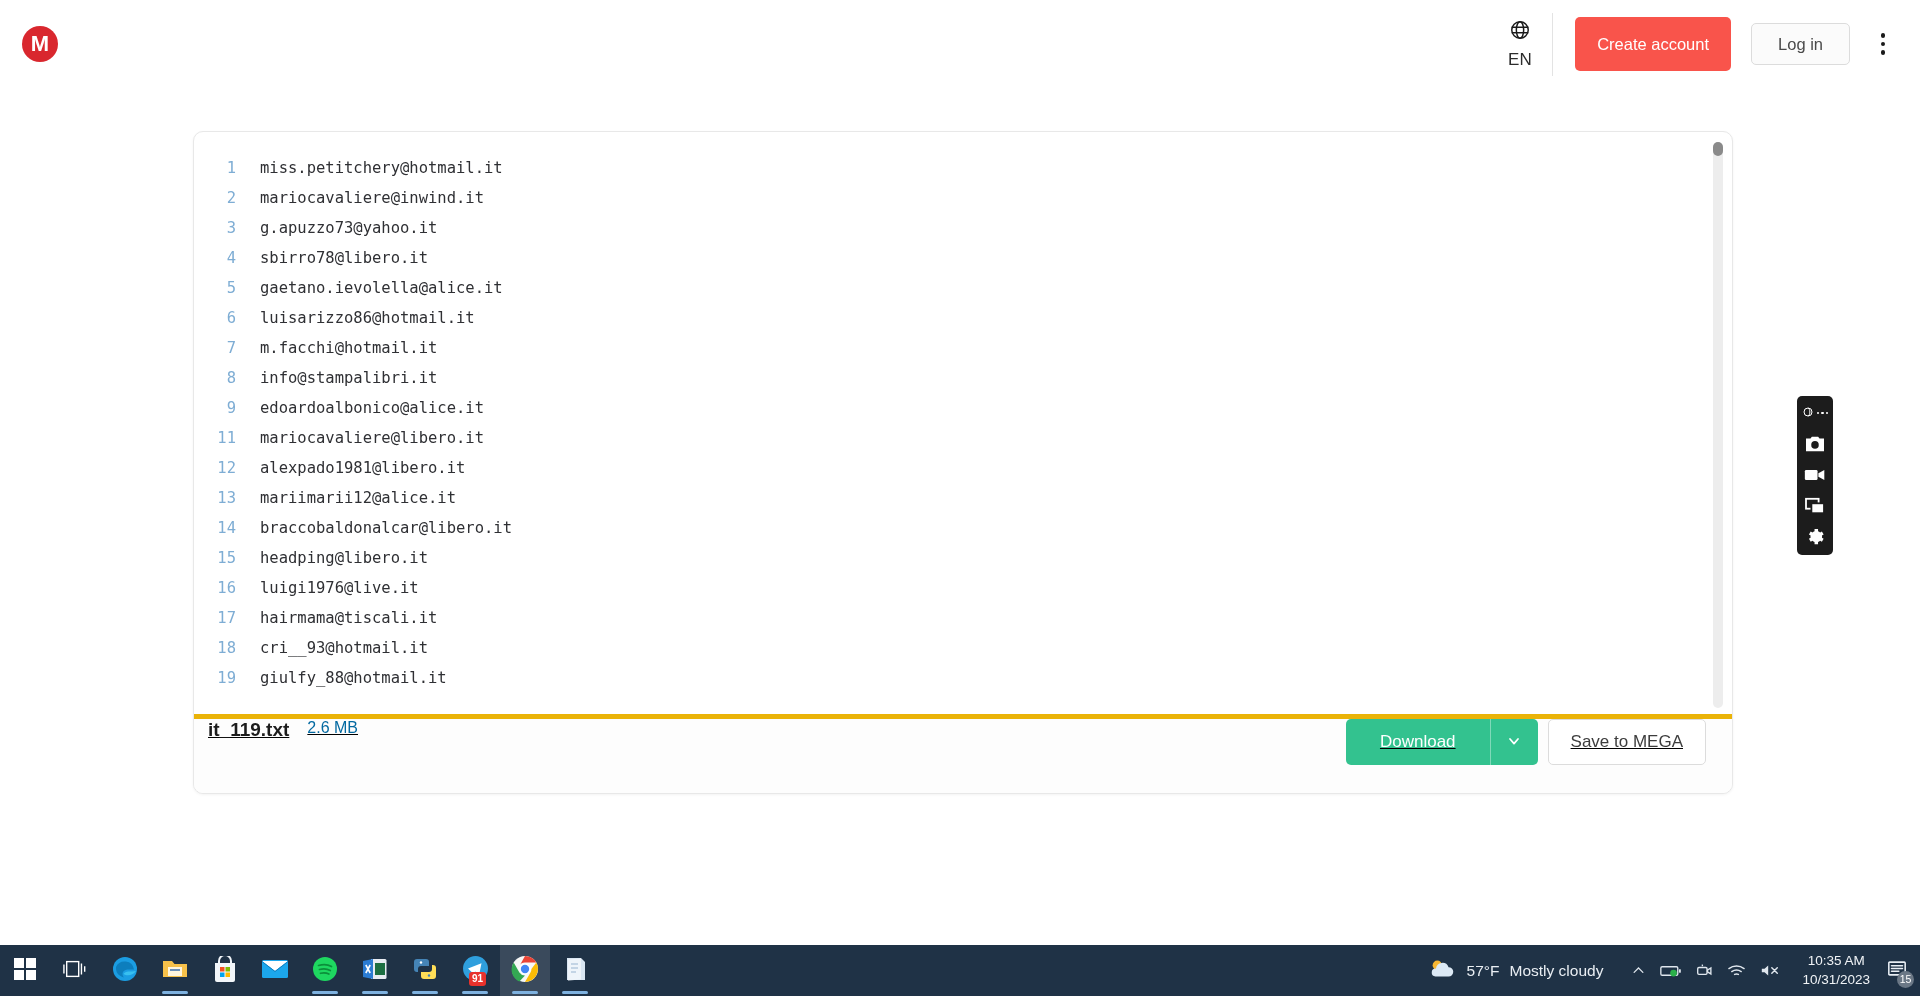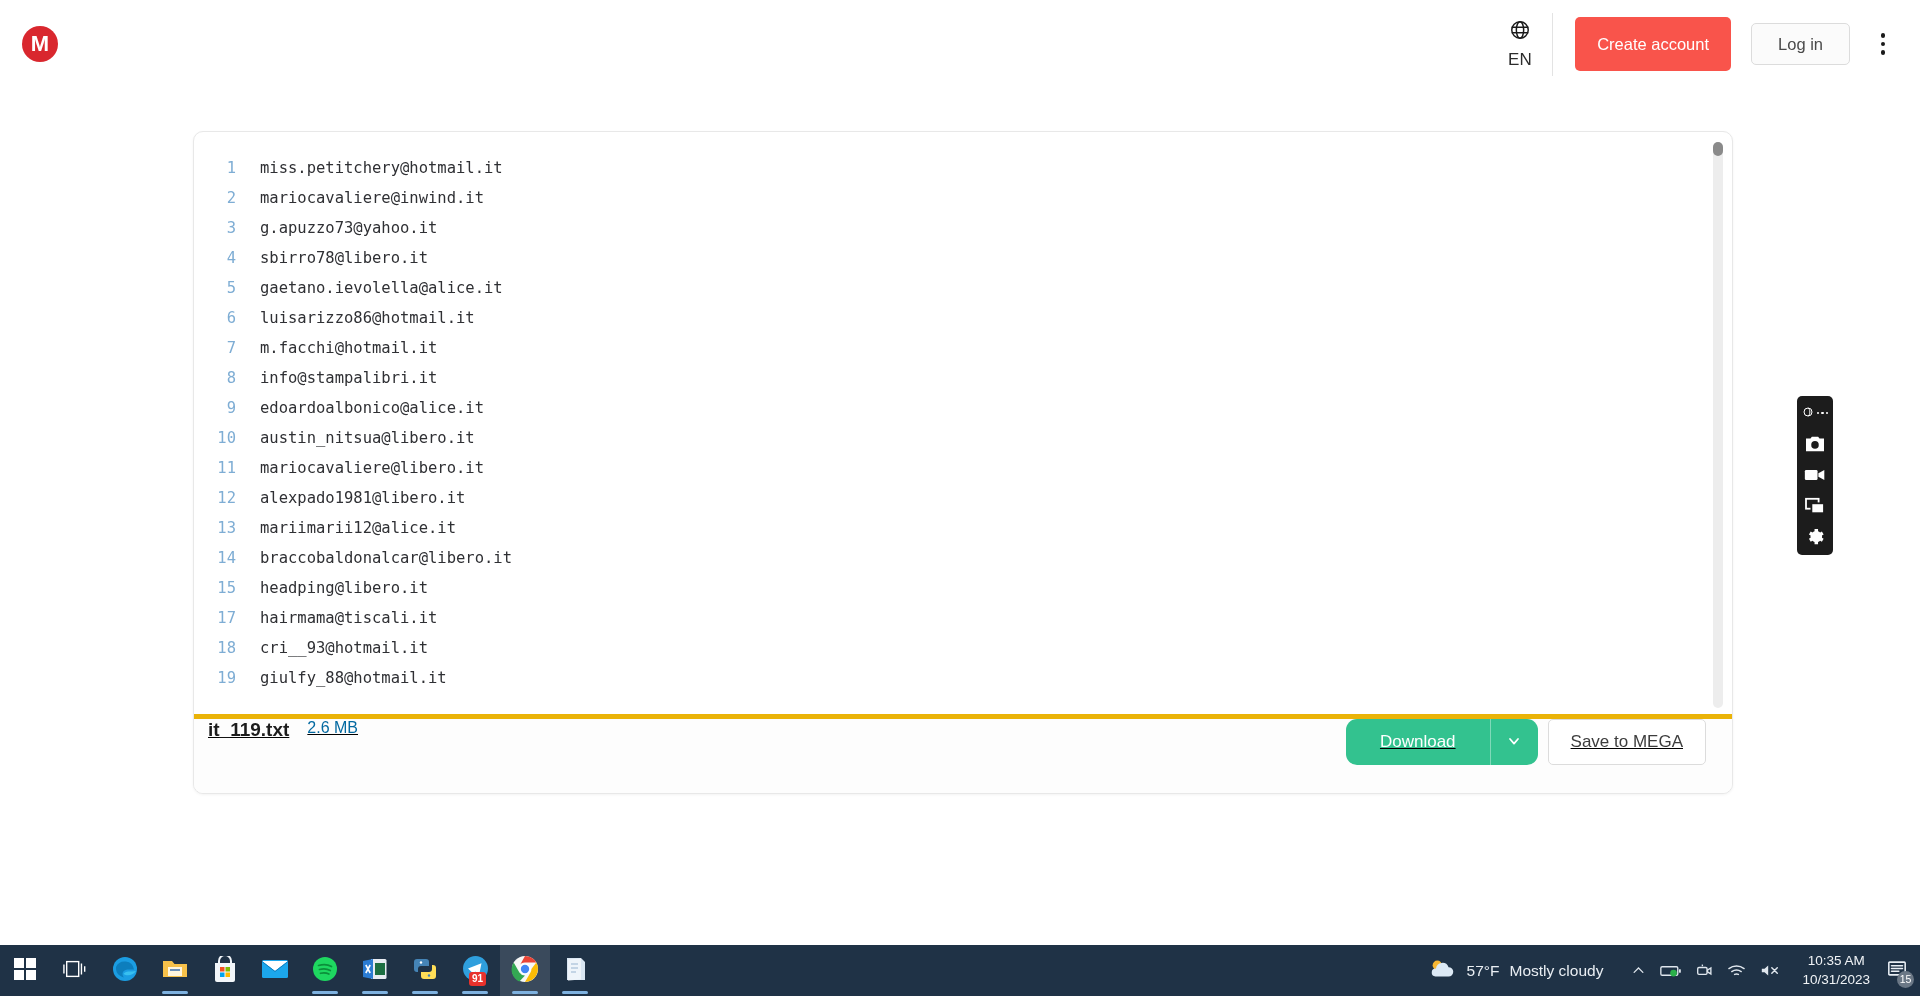--- a/index.html
+++ b/index.html
@@ -100,21 +100,21 @@
   .file-bar {
     height: 79px; border-top: 5px solid #eab308;
     background: #fdfdfd;
     display: flex; align-items: flex-start;
     padding: 0 26px 0 14px;
     text-decoration: underline;
   }
   .file-name { font-size: 19px; color: #1d1d1d; font-weight: 600; }
   .file-size { font-size: 16px; color: #0369a1; margin-left: 18px; }
   .file-actions { margin-left: auto; display: flex; align-items: center; }
-  .dl-group { display: flex; border-radius: 11px; overflow: hidden; }
+  .dl-group { display: flex; border-radius: 5px; overflow: hidden; }
   .btn-download {
     background: #33c28f; color: #fff; border: none;
     font-size: 17px; font-family: inherit;
     height: 46px; padding: 0 34px; cursor: pointer;
   }
   .btn-download-caret {
     background: #33c28f; border: none; border-left: 1px solid rgba(255,255,255,.38);
     width: 48px; height: 46px; cursor: pointer;
     display: flex; align-items: center; justify-content: center;
   }
@@ -245,42 +245,42 @@
           </li>
           <li class="code-line">
             <span class="ln">8</span>
             <span class="code-text">info@stampalibri.it</span>
           </li>
           <li class="code-line">
             <span class="ln">9</span>
             <span class="code-text">edoardoalbonico@alice.it</span>
           </li>
           <li class="code-line">
-            <span class="ln">10</span>
-            <span class="code-text">austin_nitsua@libero.it</span>
-          </li>
-          <li class="code-line">
             <span class="ln">11</span>
             <span class="code-text">mariocavaliere@libero.it</span>
           </li>
           <li class="code-line">
             <span class="ln">12</span>
             <span class="code-text">alexpado1981@libero.it</span>
           </li>
           <li class="code-line">
             <span class="ln">13</span>
             <span class="code-text">mariimarii12@alice.it</span>
           </li>
           <li class="code-line">
             <span class="ln">14</span>
             <span class="code-text">braccobaldonalcar@libero.it</span>
           </li>
           <li class="code-line">
             <span class="ln">15</span>
             <span class="code-text">headping@libero.it</span>
+          </li>
+          <li class="code-line">
+            <span class="ln">16</span>
+            <span class="code-text">luigi1976@live.it</span>
           </li>
           <li class="code-line">
             <span class="ln">17</span>
             <span class="code-text">hairmama@tiscali.it</span>
           </li>
           <li class="code-line">
             <span class="ln">18</span>
             <span class="code-text">cri__93@hotmail.it</span>
           </li>
           <li class="code-line">

